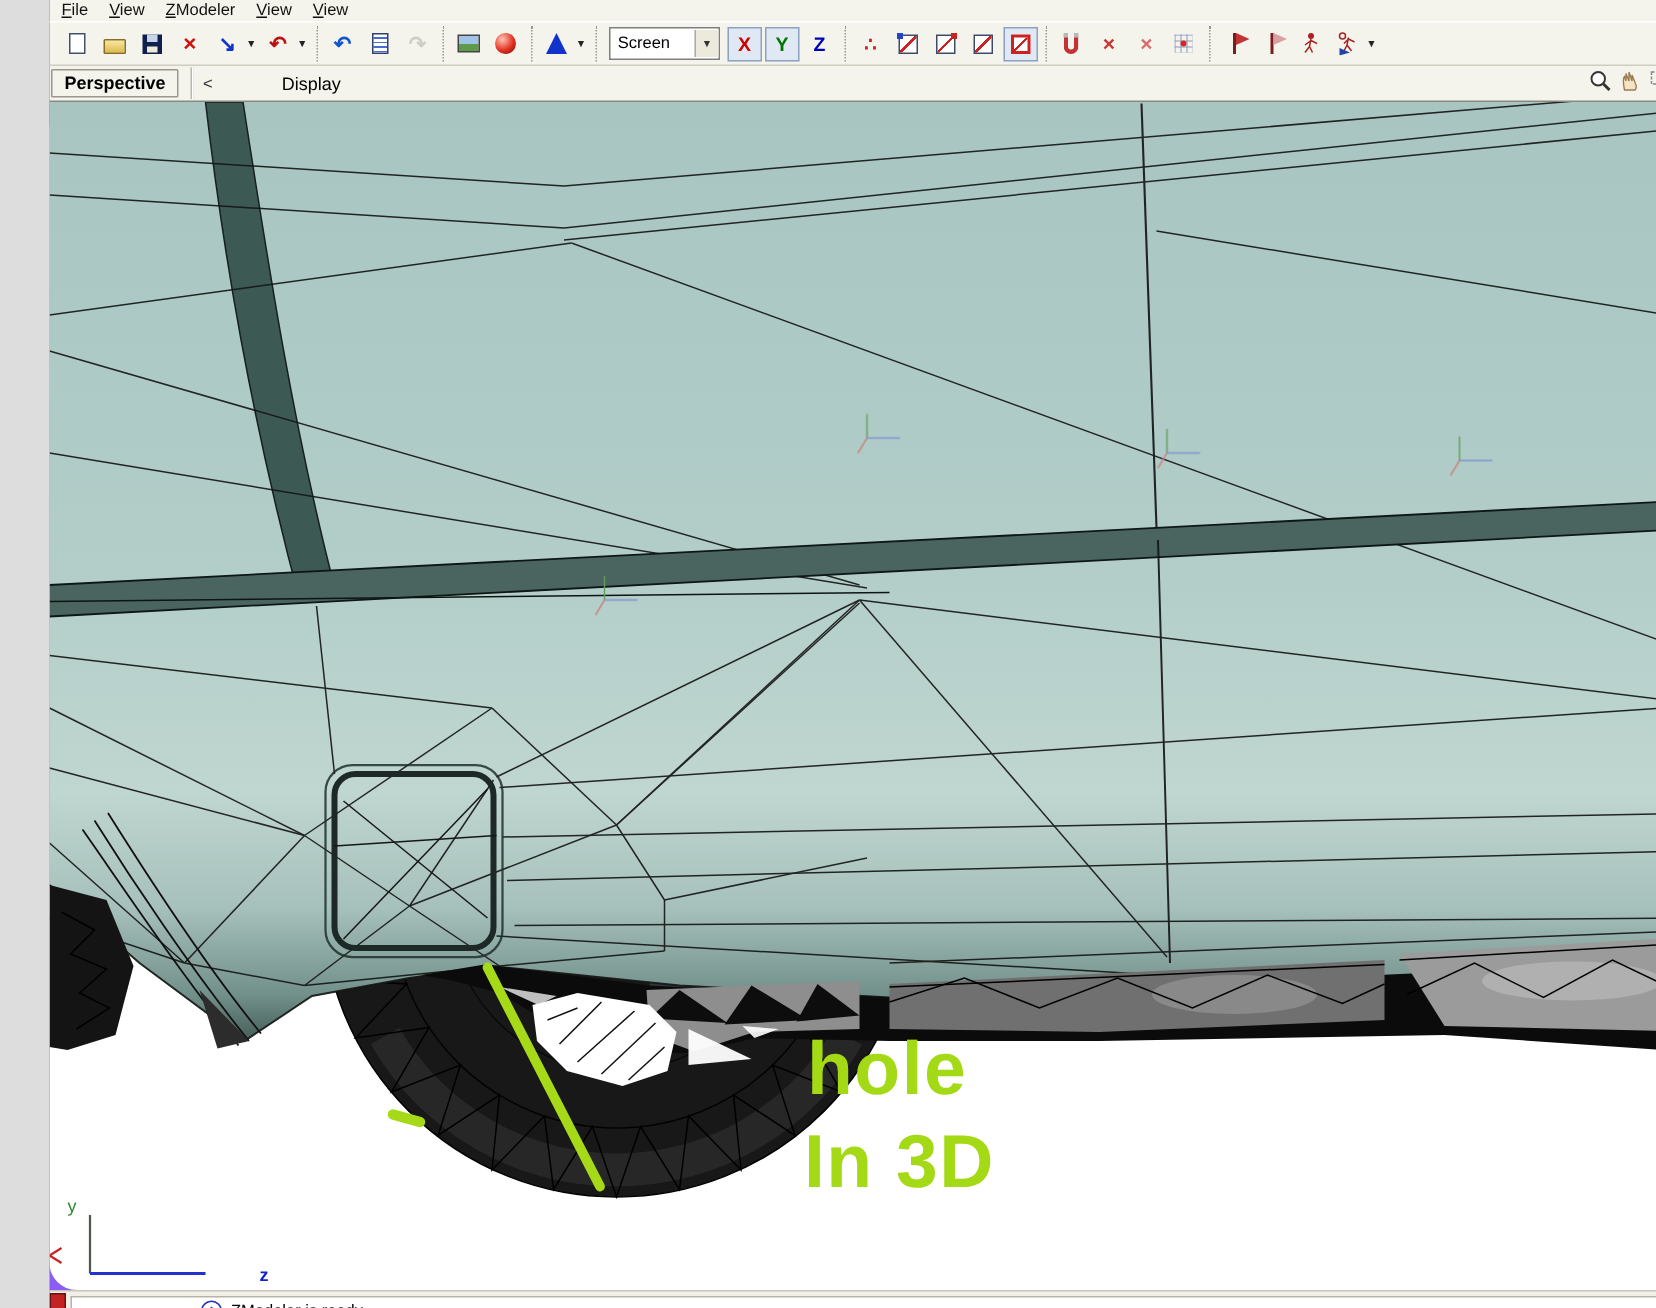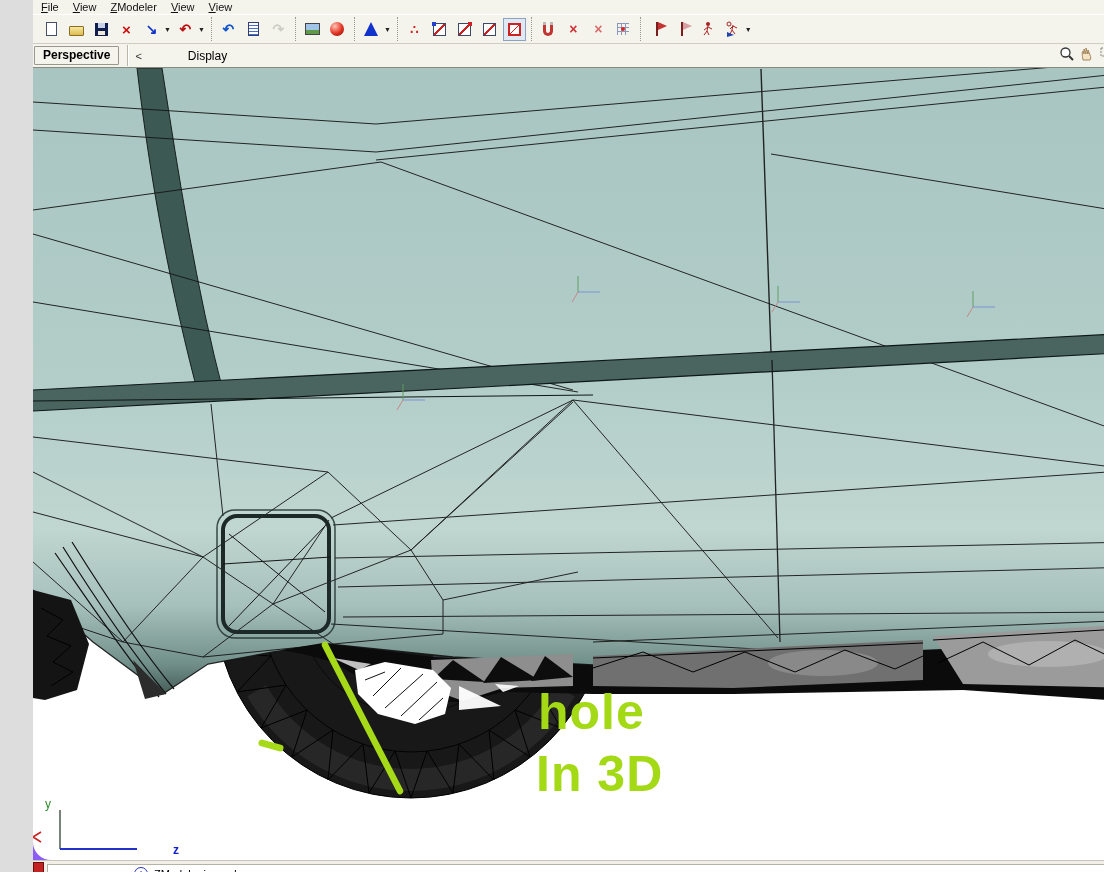--- a/index.html
+++ b/index.html
@@ -148,20 +148,35 @@
           </span>
         </button>
       </div>
       <div class="tb-group">
         <button class="tbtn">
           <span class="gwrap">
             <span class="g g-primitives"></span>
           </span>
         </button>
         <span class="dd">▼</span>
+      </div>
+      <div class="tb-group">
+        <div class="combo">
+          <span class="combo-text">Screen</span>
+          <span class="combo-btn">▼</span>
+        </div>
+        <button class="tbtn pressed">
+          <span class="letter" style="color: rgb(204, 0, 0);">X</span>
+        </button>
+        <button class="tbtn pressed">
+          <span class="letter" style="color: rgb(0, 119, 0);">Y</span>
+        </button>
+        <button class="tbtn">
+          <span class="letter" style="color: rgb(0, 0, 187);">Z</span>
+        </button>
       </div>
       <div class="tb-group">
         <button class="tbtn">
           <span class="gwrap">
             <span class="tchar" style="color:#cc2222;font-size:13px">∴</span>
           </span>
         </button>
         <button class="tbtn">
           <span class="gwrap">
             <span class="g g-cube dots"></span>

